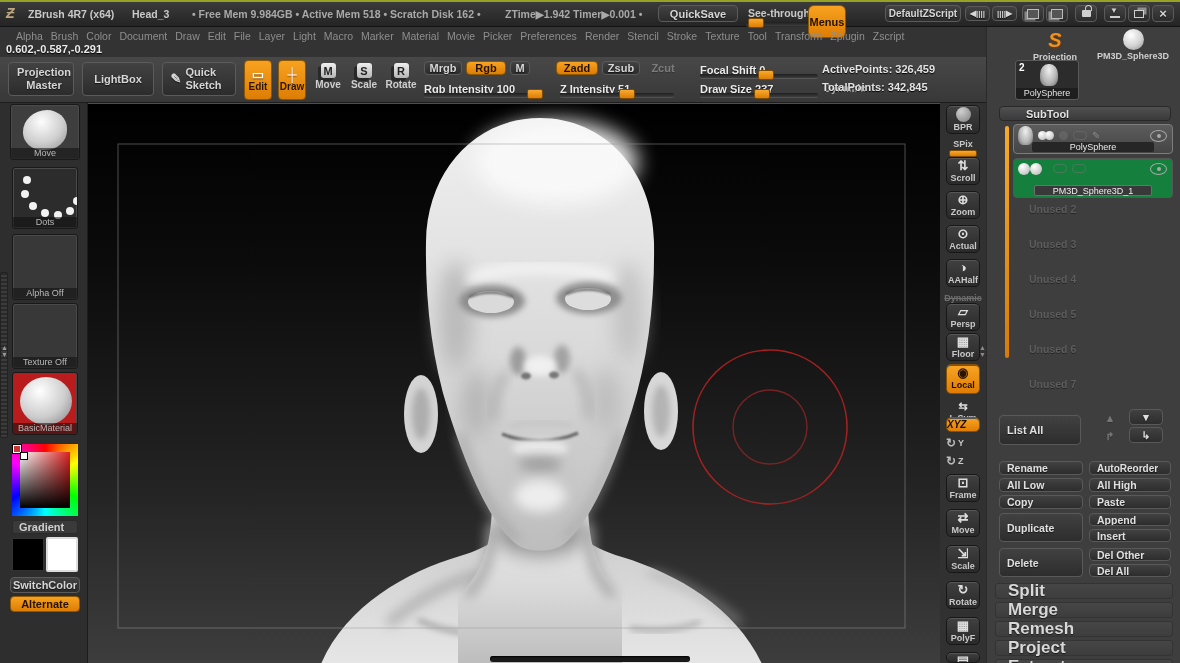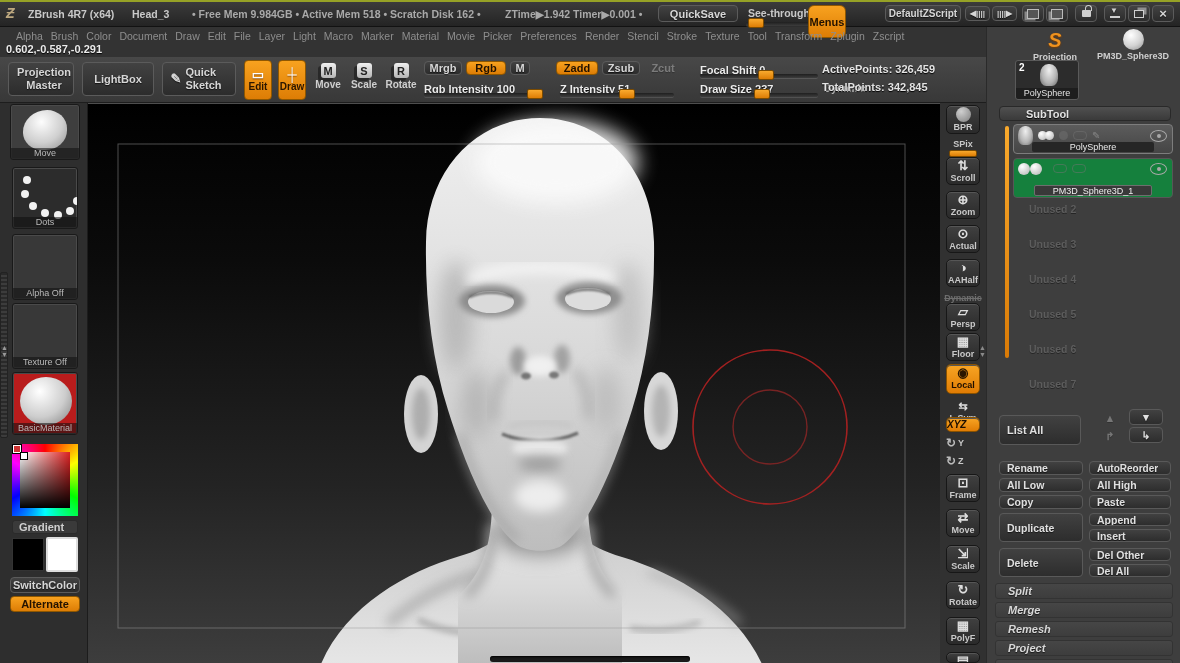--- a/index.html
+++ b/index.html
@@ -48,22 +48,22 @@
   .rbtn .glyph{font-size:13px;line-height:14px;color:#dedede;}
   .rbtn.active{background:linear-gradient(#f8a524,#e07c04);border-color:#8a5200;color:#1e0f00;}
   .rbtn.active .glyph{color:#2a1600;}
   .rplain{position:absolute;left:6px;width:34px;display:flex;flex-direction:column;align-items:center;
           color:#c9c9c9;font-size:9px;font-weight:bold;}
   .rightpanel{left:986px;top:27px;width:194px;height:636px;background:#3e3e3e;border-left:1px solid #2a2a2a;overflow:hidden;}
   .pbtn{position:absolute;background:linear-gradient(#414141,#2d2d2d);border:1px solid #595959;border-radius:4px;
         color:#e0e0e0;font-weight:bold;font-size:10.5px;display:flex;align-items:center;padding-left:7px;
         box-sizing:border-box;text-shadow:0 1px 1px rgba(0,0,0,.6);white-space:nowrap;overflow:hidden;}
   .section-row{height:14px;background:linear-gradient(#464646,#3d3d3d);border:1px solid #333;border-radius:3px;
-               margin:0 0 3px 0;font-weight:bold;font-size:11px;color:#d8d8d8;display:flex;align-items:center;
-               padding-left:12px;text-shadow:0 1px 1px rgba(0,0,0,.6);font-style:italic;}
+               margin:0 0 3px 0;font-weight:bold;font-size:17px;color:#d8d8d8;display:flex;align-items:center;
+               padding-left:12px;text-shadow:0 1px 1px rgba(0,0,0,.6);}
   .dot{width:9px;height:9px;border-radius:50%;background:radial-gradient(circle at 35% 30%,#fff,#c9c9c9 70%,#9a9a9a);}
   .dot.big{width:12px;height:12px;}
   .dot.dimd{background:#6f6f6f;opacity:.55;}
   .pill{width:12px;height:7px;border:1px solid #737373;border-radius:4px;opacity:.5;}
   .eye{width:15px;height:10px;border:1.5px solid #a9a9a9;border-radius:50%;position:relative;}
   .eye::after{content:"";position:absolute;left:50%;top:50%;width:4px;height:4px;margin:-2px 0 0 -2px;border-radius:50%;background:#a9a9a9;}
   .mini-bust{width:15px;height:19px;border-radius:46% 46% 34% 34%;
              background:radial-gradient(ellipse at 50% 28%,#efefef 0%,#b4b4b4 58%,#636363 100%);}
   .unused-item{height:12px;margin-bottom:23px;font-size:10.5px;font-weight:bold;color:#5d5d5d;text-shadow:0 1px 0 rgba(0,0,0,.4);}
   .winbox{width:22px;height:17px;}

